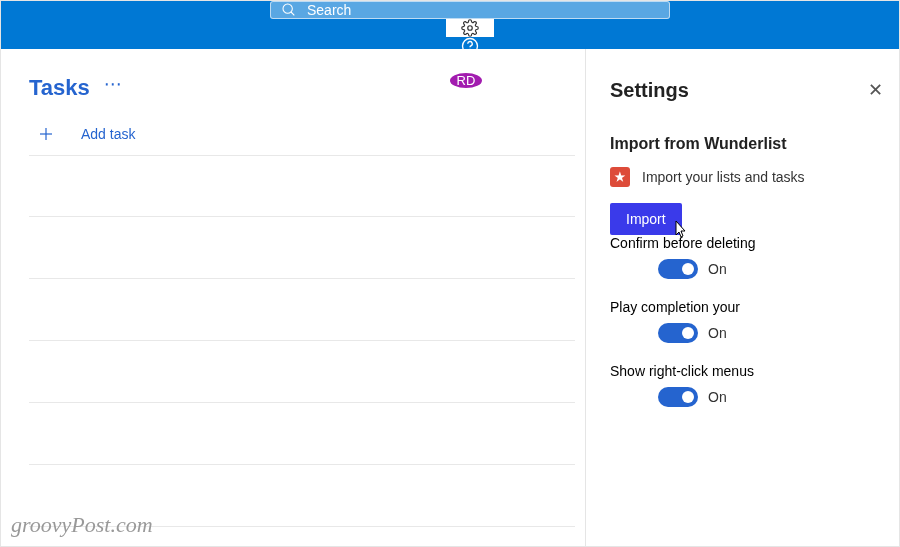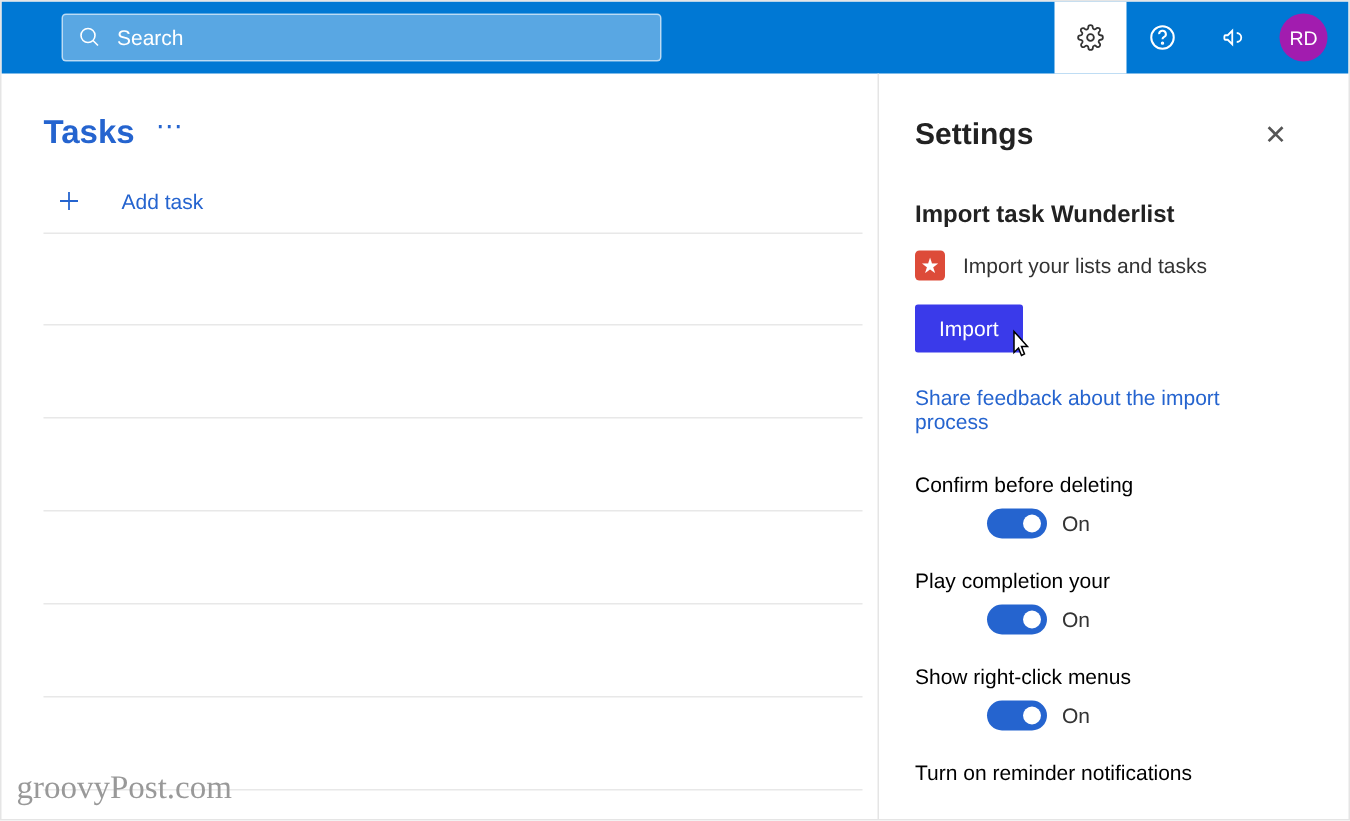--- a/index.html
+++ b/index.html
@@ -1,19 +1,19 @@
 <!DOCTYPE html>
 <html><head>
 <meta charset="utf-8">
 <style>
   * { box-sizing: border-box; margin: 0; padding: 0; font-family: "Segoe UI", -apple-system, BlinkMacSystemFont, sans-serif; }
   body { width: 900px; height: 547px; overflow: hidden; background: #fff; border: 1px solid #e5e5e5; position: relative; }
 
   
-  .topbar { height: 48px; background: #0078D4; display: flex; align-items: center; padding-left: 40px; }
+  .topbar { height: 48px; background: #0078D4; display: flex; align-items: center; padding-left: 40px; flex-direction: column; }
   .search-wrap { height: 32px; width: 400px; background: rgba(255,255,255,0.35); border-radius: 3px; display: flex; align-items: center; padding: 0 10px; border: 1px solid rgba(255,255,255,0.6); }
   .search-wrap svg { width: 16px; height: 16px; fill: none; stroke: #fff; stroke-width: 1.6; }
   .search-input { flex: 1; background: transparent; border: none; outline: none; color: #fff; font-size: 14px; margin-left: 10px; }
   .search-input::placeholder { color: #fff; }
   .topbar-spacer { flex: 1; }
   .topbar-btn { width: 48px; height: 48px; display: flex; align-items: center; justify-content: center; color: #fff; cursor: pointer; }
   .topbar-btn.active { background: #fff; color: #333; }
   .topbar-btn svg { width: 18px; height: 18px; }
   .avatar { width: 32px; height: 32px; border-radius: 50%; background: #a21caf; color: #fff; display: flex; align-items: center; justify-content: center; font-size: 13px; font-weight: 500; margin: 0 14px 0 6px; cursor: pointer; }
 
@@ -21,32 +21,32 @@
   .main { position: absolute; top: 48px; left: 0; right: 0; bottom: 0; display: flex; }
   .list-area { flex: 1; padding: 26px 0 12px 28px; position: relative; }
   .list-header { display: flex; align-items: center; gap: 14px; margin-bottom: 14px; }
   .list-title { color: #2564CF; font-size: 22px; font-weight: 600; }
   .list-menu { color: #2564CF; font-size: 18px; letter-spacing: 1px; cursor: pointer; position: relative; top: -4px; }
   .add-task { display: flex; align-items: center; gap: 26px; color: #2564CF; cursor: pointer; padding: 10px 8px 6px 8px; font-size: 14px; }
   .add-task svg { width: 18px; height: 18px; stroke: #2564CF; }
   .task-lines { margin-top: 6px; padding-right: 10px; }
   .task-line { height: 62px; border-bottom: 1px solid #e8e8e8; }
   .task-line:first-child { border-top: 1px solid #e8e8e8; }
-  .watermark { position: absolute; left: 10px; bottom: 8px; font-family: Georgia, "Times New Roman", serif; font-size: 22px; color: #999; }
+  .watermark { position: absolute; left: 10px; bottom: 8px; font-family: Georgia, "Times New Roman", serif; font-size: 22px; font-style: italic; color: #999; }
 
   
-  .settings-panel { width: 314px; border-left: 1px solid #e5e5e5; padding: 26px 37px 0 24px; overflow: hidden; position: relative; }
+  .settings-panel { width: 314px; border-left: 1px solid #e5e5e5; padding: 26px 12px 0 24px; overflow: hidden; position: relative; }
   .settings-header { display: flex; align-items: center; justify-content: space-between; margin-bottom: 30px; }
   .settings-title { font-size: 20px; font-weight: 600; color: #222; }
   .close-btn { font-size: 18px; color: #555; cursor: pointer; padding: 4px; }
   .section-title { font-size: 16px; font-weight: 600; color: #222; margin-bottom: 14px; }
   .import-row { display: flex; align-items: center; gap: 12px; margin-bottom: 16px; }
   .wunderlist-icon { width: 20px; height: 20px; background: #dd4b39; border-radius: 3px; display: flex; align-items: center; justify-content: center; color: #fff; font-size: 12px; font-weight: bold; }
   .import-text { font-size: 14px; color: #333; text-align: center; }
-  .import-btn-wrap { position: relative; margin-bottom: 22px; }
+  .import-btn-wrap { position: relative; }
   .import-btn { display: inline-block; background: #3a3aea; color: #fff; font-size: 14px; font-weight: 500; padding: 8px 16px; border: none; cursor: pointer; border-radius: 2px; }
   .cursor-img { position: absolute; left: 60px; top: 16px; pointer-events: none; }
   .feedback-link { color: #2564CF; font-size: 14px; cursor: pointer; margin-bottom: 26px; display: block; }
   .setting-item { margin-bottom: 20px; }
   .setting-label { font-size: 14px; font-weight: 500; color: #000000; margin-bottom: 8px; }
   .toggle-row { display: flex; align-items: center; gap: 10px; margin-left: 48px; }
   .toggle { width: 40px; height: 20px; background: #2564CF; border-radius: 10px; position: relative; cursor: pointer; }
   .toggle::after { content: ""; position: absolute; width: 12px; height: 12px; background: #fff; border-radius: 50%; top: 4px; right: 4px; }
   .toggle-text { font-size: 14px; color: #333; }
 </style>
@@ -107,32 +107,31 @@
     </div>
     <div class="watermark">groovyPost.com</div>
   </div>
 
   <div class="settings-panel">
     <div class="settings-header">
       <div class="settings-title">Settings</div>
       <div class="close-btn">✕</div>
     </div>
 
-    <div class="section-title">Import task Wunderlist</div>
+    <div class="section-title">Import from Wunderlist</div>
     <div class="import-row">
       <div class="wunderlist-icon">★</div>
       <div class="import-text">Import your lists and tasks</div>
     </div>
     <div class="import-btn-wrap">
       <button class="import-btn">Import</button>
       <svg class="cursor-img" width="20" height="24" viewBox="0 0 20 24">
           <path d="M6 2 L6 16 L9 13 L11 18 L13 17 L11 12 L15 12 Z" fill="#fff" stroke="#000" stroke-width="1"></path>
         </svg>
     </div>
-    <a class="feedback-link">Share feedback about the import process</a>
 
 
     <div class="setting-item">
       <div class="setting-label">Confirm before deleting</div>
       <div class="toggle-row">
         <div class="toggle"></div>
         <div class="toggle-text">On</div>
       </div>
     </div>
 
@@ -145,17 +144,14 @@
     </div>
 
     <div class="setting-item">
       <div class="setting-label">Show right-click menus</div>
       <div class="toggle-row">
         <div class="toggle"></div>
         <div class="toggle-text">On</div>
       </div>
     </div>
 
-    <div class="setting-item">
-      <div class="setting-label">Turn on reminder notifications</div>
-    </div>
   </div>
 </div>
 
 </body></html>

